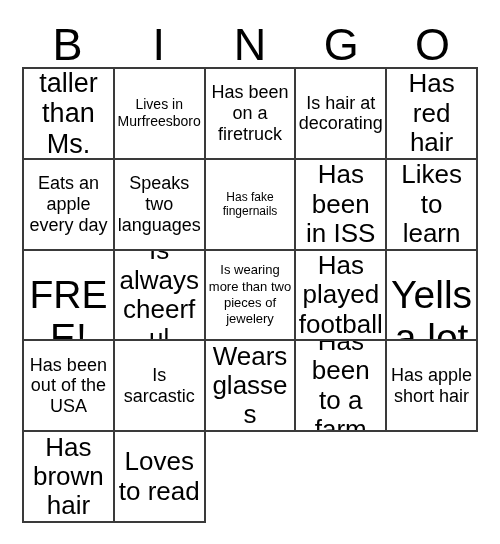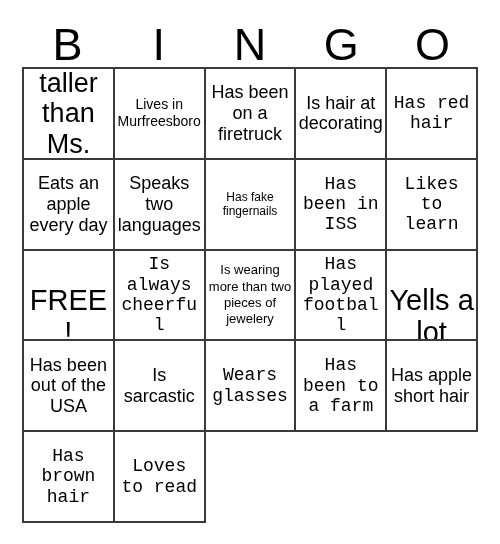--- a/index.html
+++ b/index.html
@@ -74,22 +74,22 @@
 
   .cell-text {
     display: block;
     width: 100%;
     color: #000000;
     line-height: 1.12;
     word-wrap: break-word;
   }
 
   
-  .fs-xxl .cell-text { font-size: 29px; line-height: 1.1; margin-top: 43px; }
-  .fs-xl  .cell-text { font-size: 18px; line-height: 1.13; font-family: Liberation Mono, monospace; }
+  .fs-xxl .cell-text { font-size: 39px; line-height: 1.1; margin-top: 43px; }
+  .fs-xl  .cell-text { font-size: 26px; line-height: 1.13; }
   .fs-lg  .cell-text { font-size: 27px; line-height: 1.13; }
   .fs-md  .cell-text { font-size: 18px; line-height: 1.15; }
   .fs-sm  .cell-text { font-size: 12px; line-height: 1.18; }
   .fs-xs  .cell-text { font-size: 14px; line-height: 1.22; }
   .fs-xxs .cell-text { font-size: 13px; line-height: 1.25; }
 </style>
 </head>
 <body>
 
 <div class="card">

